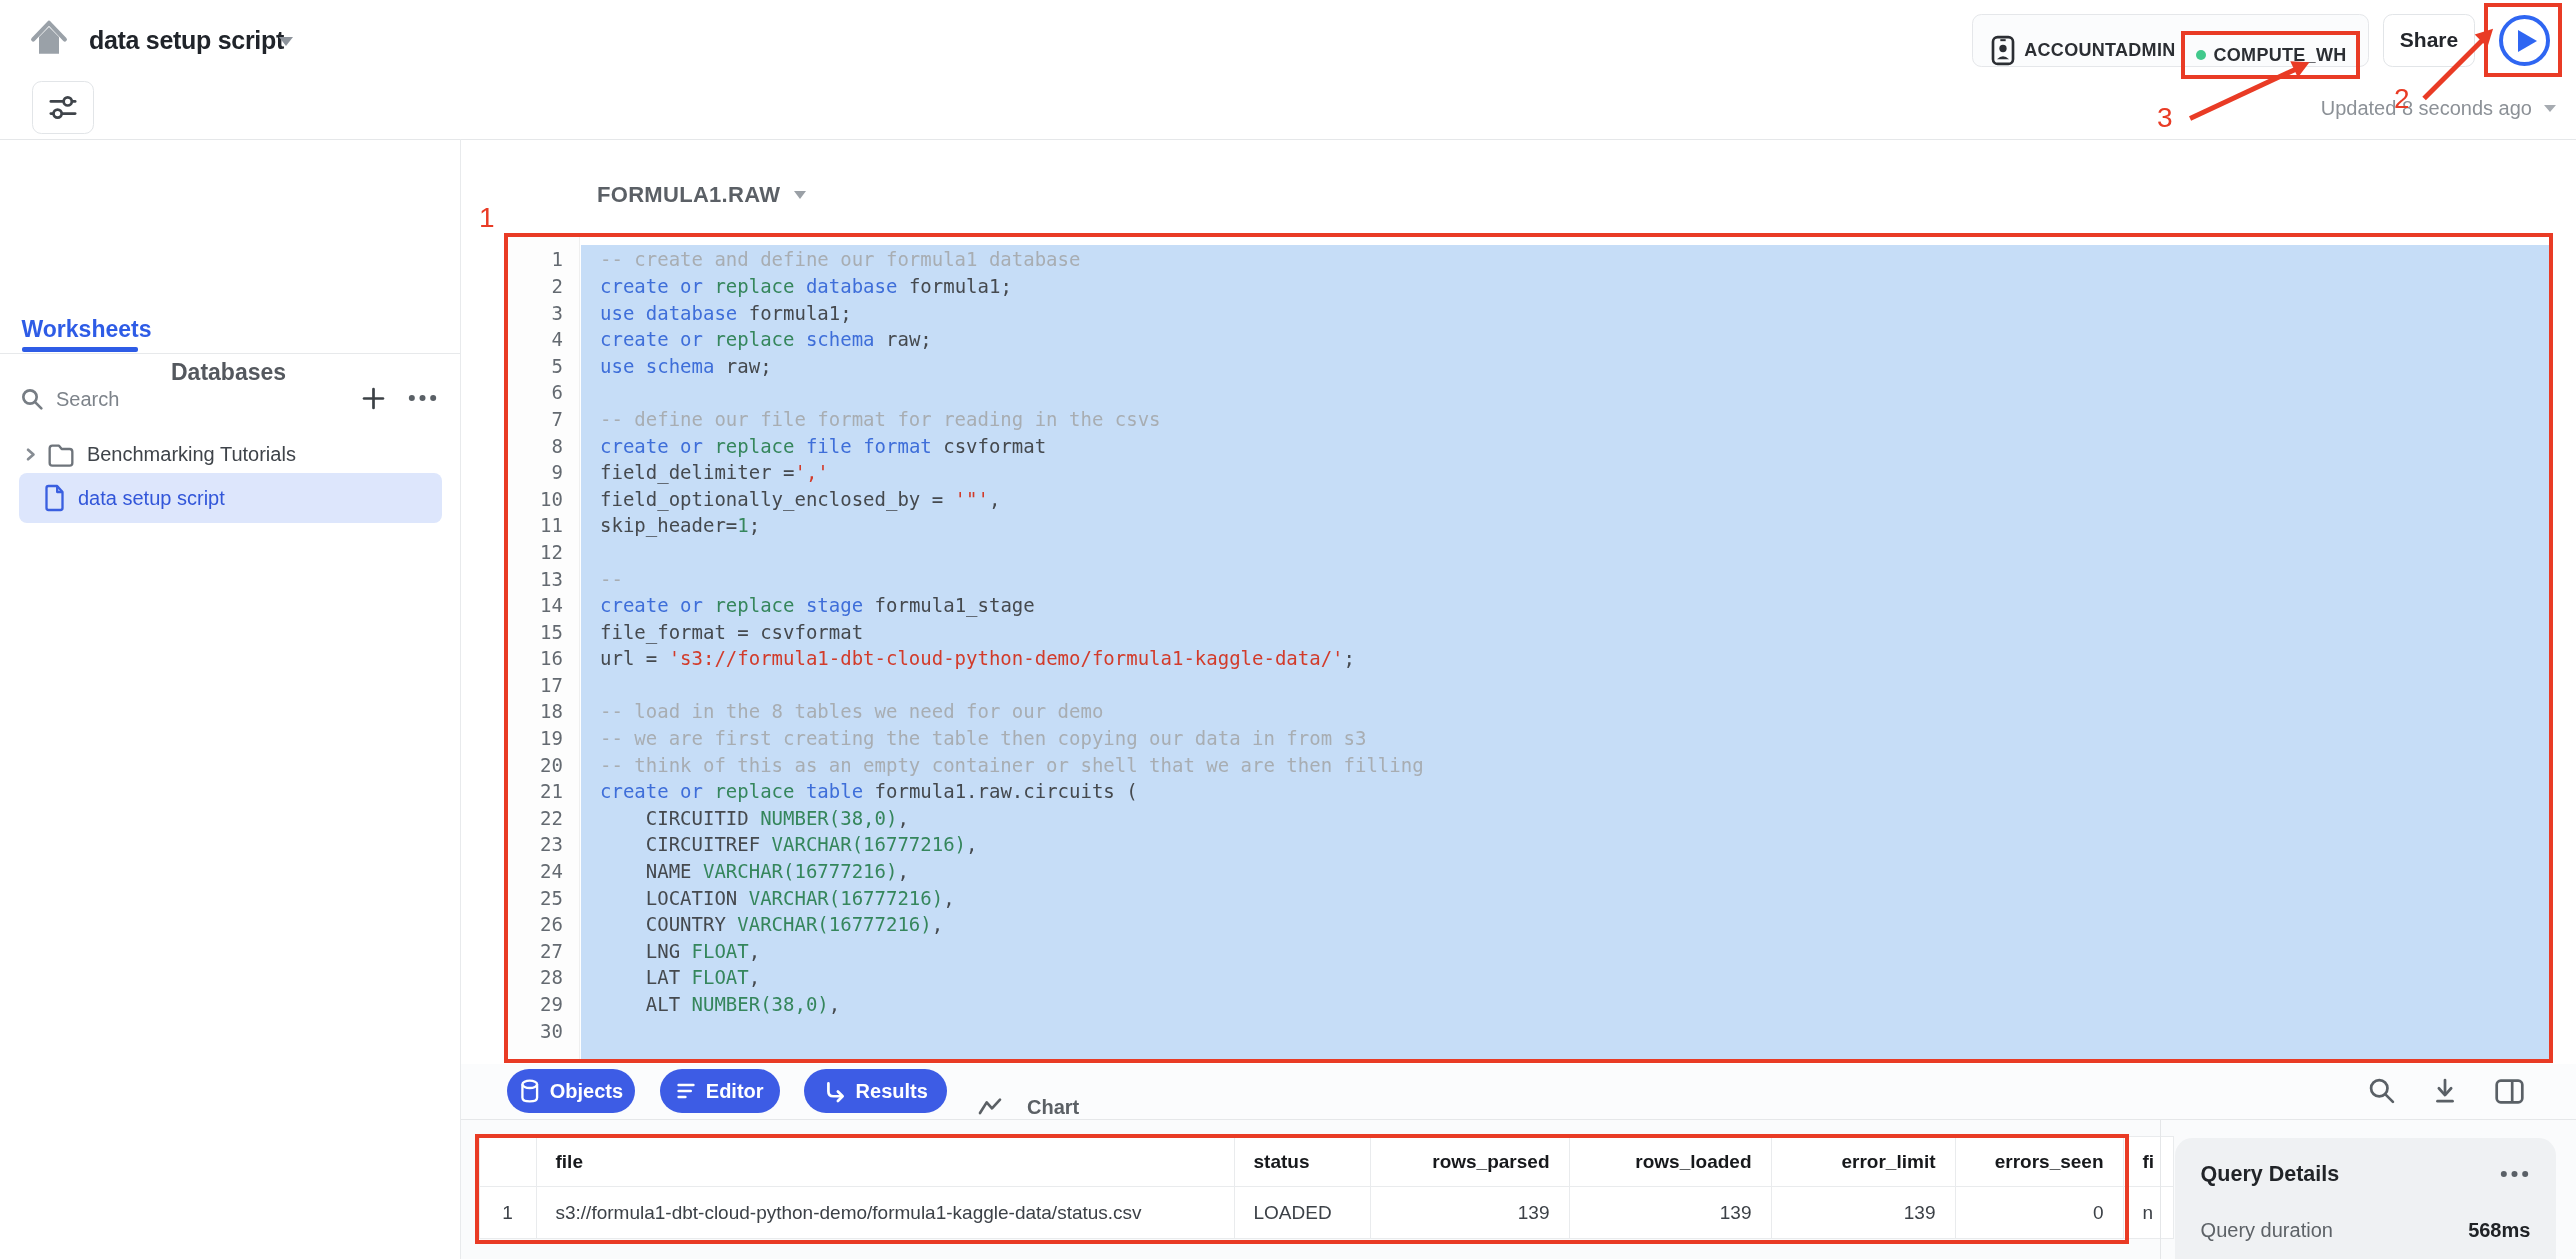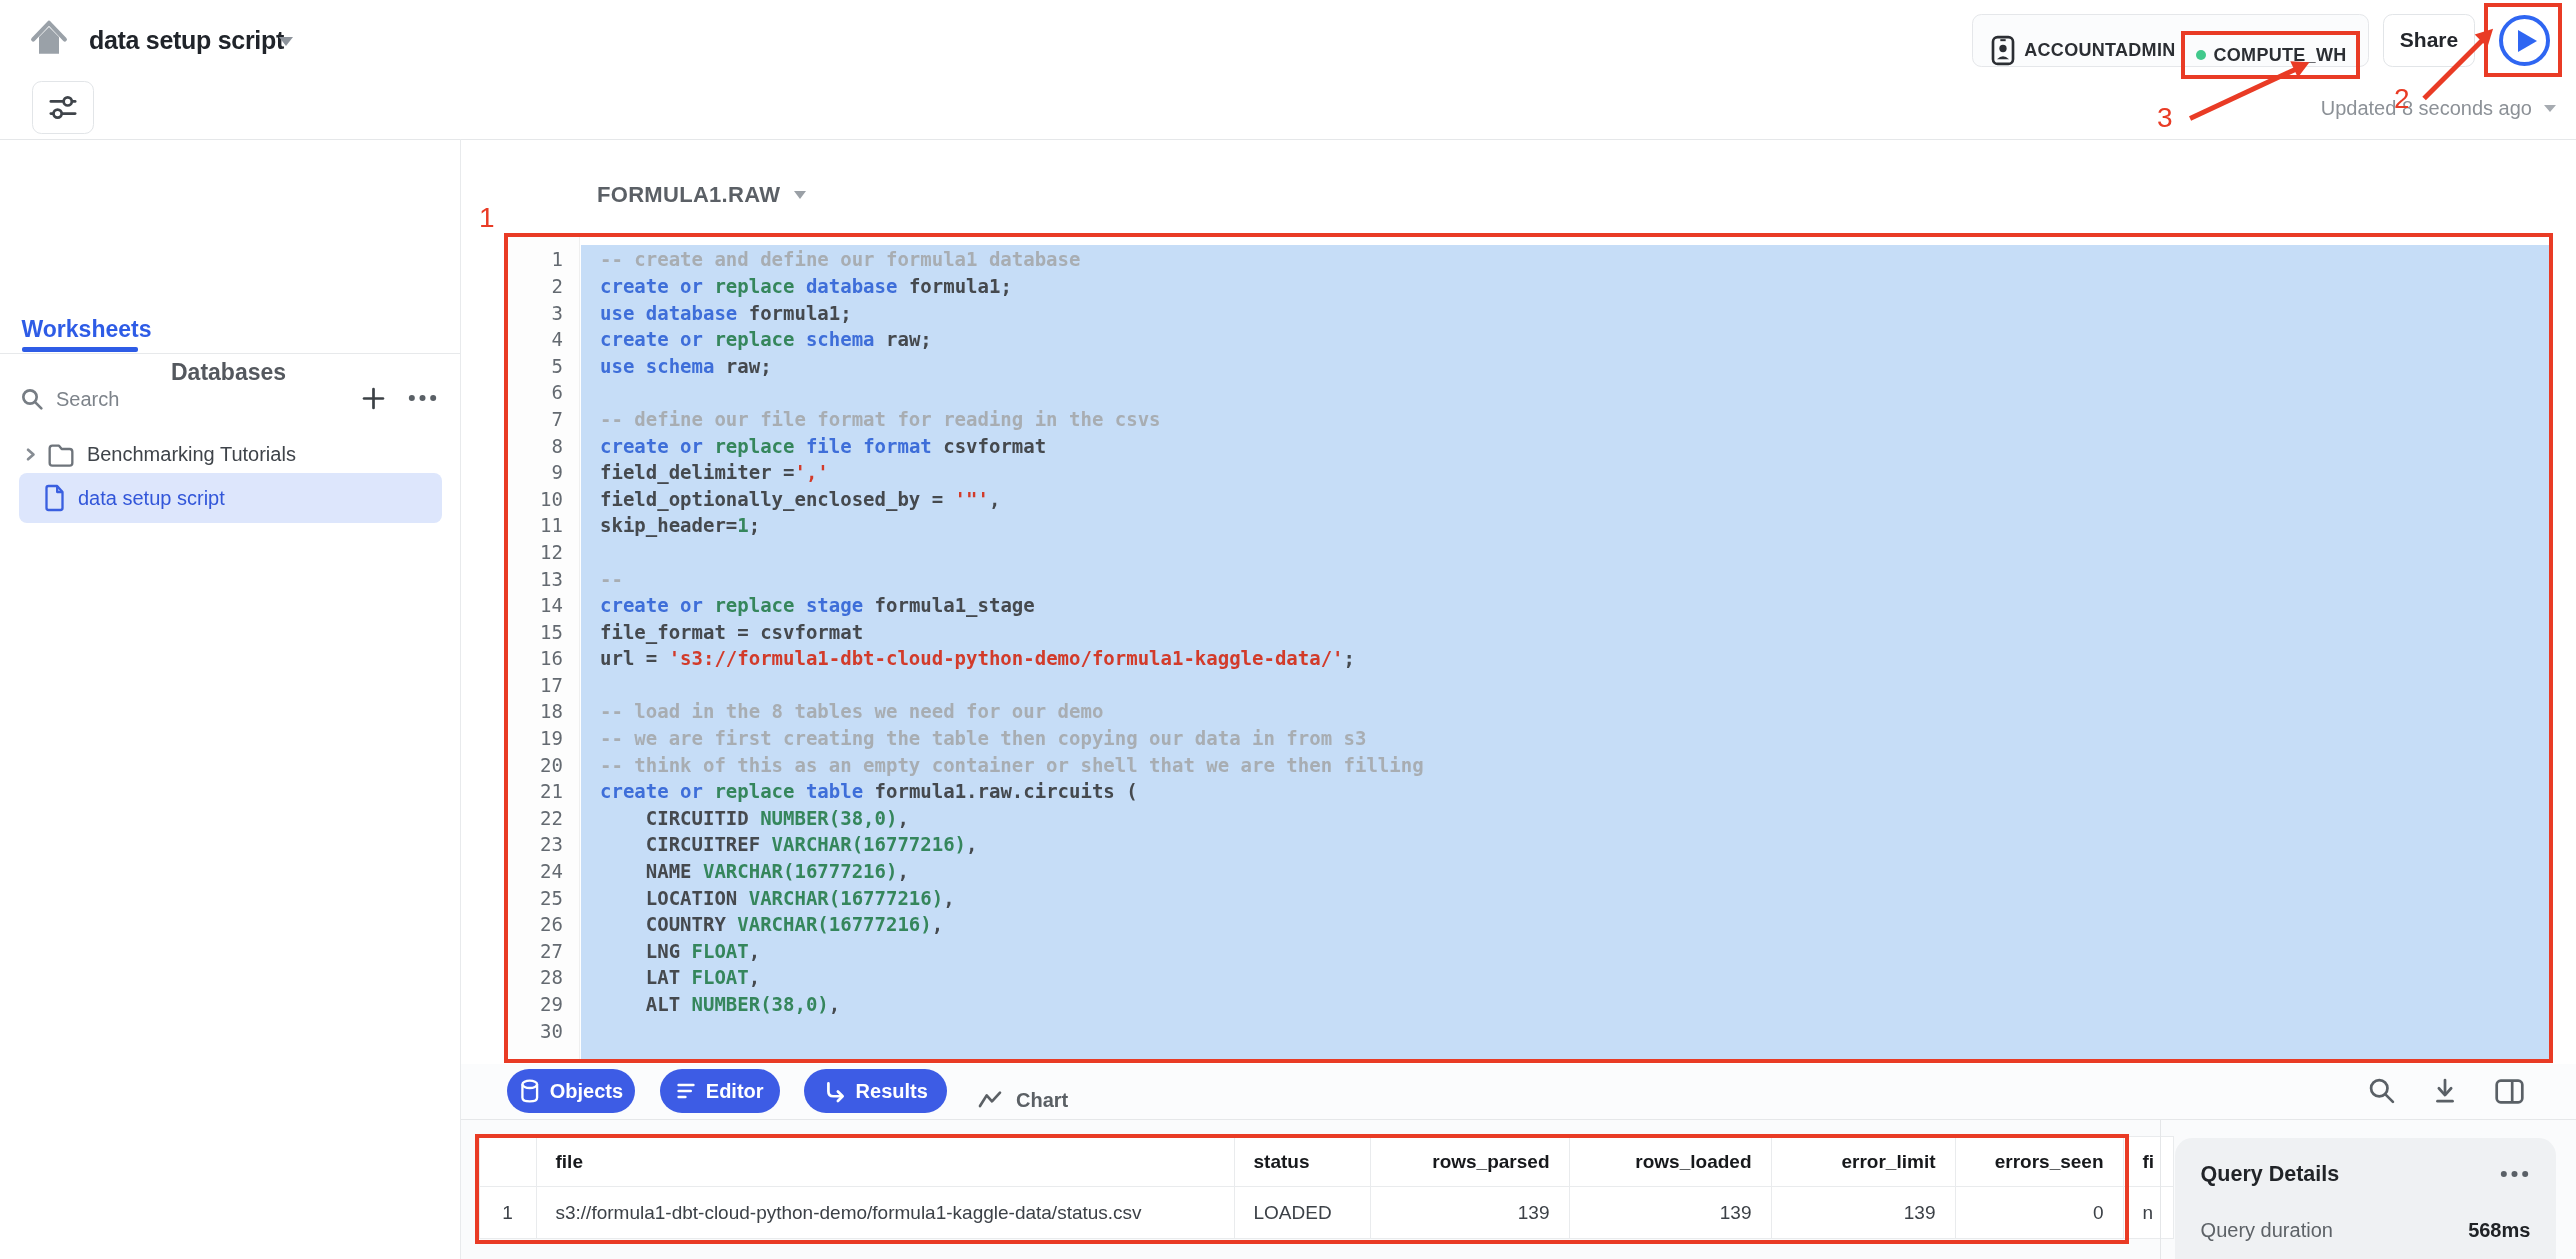--- a/index.html
+++ b/index.html
@@ -61,28 +61,28 @@
   
   .ctx-selector { position:absolute; left:597px; top:182px; display:flex; align-items:center; gap:13.5px; cursor:pointer; }
   .ctx-label { font-size:22px; font-weight:700; color:#5b6066; letter-spacing:0.3px; }
   .ctx-caret { border-left:6px solid transparent; border-right:6px solid transparent; border-top:8px solid #9aa0a6; }
 
   .editor-box { position:absolute; left:504px; top:233px; width:2049px; height:830px; border:4.7px solid #e93b25; background:#fff; overflow:hidden; }
   .gutter { position:absolute; left:0; top:0; width:72px; bottom:0; background:#fdfdfd; border-right:1.3px solid #efefef; padding-top:9.4px; }
   .ln { height:26.6px; line-height:26.6px; font-family:"DejaVu Sans Mono",monospace; font-size:19px; color:#646a71; text-align:right; padding-right:16px; }
   .code-area { position:absolute; left:73px; top:0; right:0; bottom:0; background:#fff; }
   .selection { position:absolute; left:0; right:0; top:8px; bottom:0; background:#c6ddf7; }
-  .code-lines { position:absolute; left:0; top:9.4px; right:0;font-weight:bold; }
+  .code-lines { position:absolute; left:0; top:9.4px; right:0; }
   .cl { height:26.6px; line-height:26.6px; font-family:"DejaVu Sans Mono",monospace; font-size:19px; white-space:pre; padding-left:19px; }
   .cl .k { color:#3e6ed9; } .cl .g { color:#35865c; } .cl .c { color:#a8adb2; } .cl .s { color:#d23b2a; } .cl .p { color:#45494e; }
 
   
   .toolbar { position:absolute; left:461px; right:0; top:1064px; height:55px; background:#fbfcfd; }
   .pill-btn { position:absolute; top:5.4px; height:44px; border-radius:22px; background:#3d5ce5; color:#fff; font-size:20px; font-weight:700; display:flex; align-items:center; justify-content:center; gap:9.4px; cursor:pointer; }
-  .chart-toggle { position:absolute; left:517px; top:14px; height:44px; display:flex; align-items:center; gap:14px; cursor:pointer; }
+  .chart-toggle { position:absolute; left:517px; top:21px; height:44px; display:flex; align-items:center; gap:25px; cursor:pointer; }
   .chart-label { font-size:20px; font-weight:600; color:#5b6065; }
   .tb-icons { position:absolute; right:48px; top:8px; display:flex; gap:25.6px; }
   .tb-icon { width:38px; height:38px; display:flex; align-items:center; justify-content:center; cursor:pointer; }
   .hdivider2 { position:absolute; left:461px; right:0; top:1119px; height:1.3px; background:#e5e7e9; }
 
   
   .results { position:absolute; left:461px; right:0; top:1120px; bottom:0; background:#fafbfc; }
   .rtable { position:absolute; left:17.5px; top:16px; border-collapse:collapse; background:#fff; table-layout:fixed; }
   .rtable th, .rtable td { border:1.3px solid #e9ebed; font-size:19px; overflow:hidden; white-space:nowrap; }
   .rtable th { font-weight:700; color:#17191c; text-align:left; height:50px; padding:0 19px; background:#fff; }

